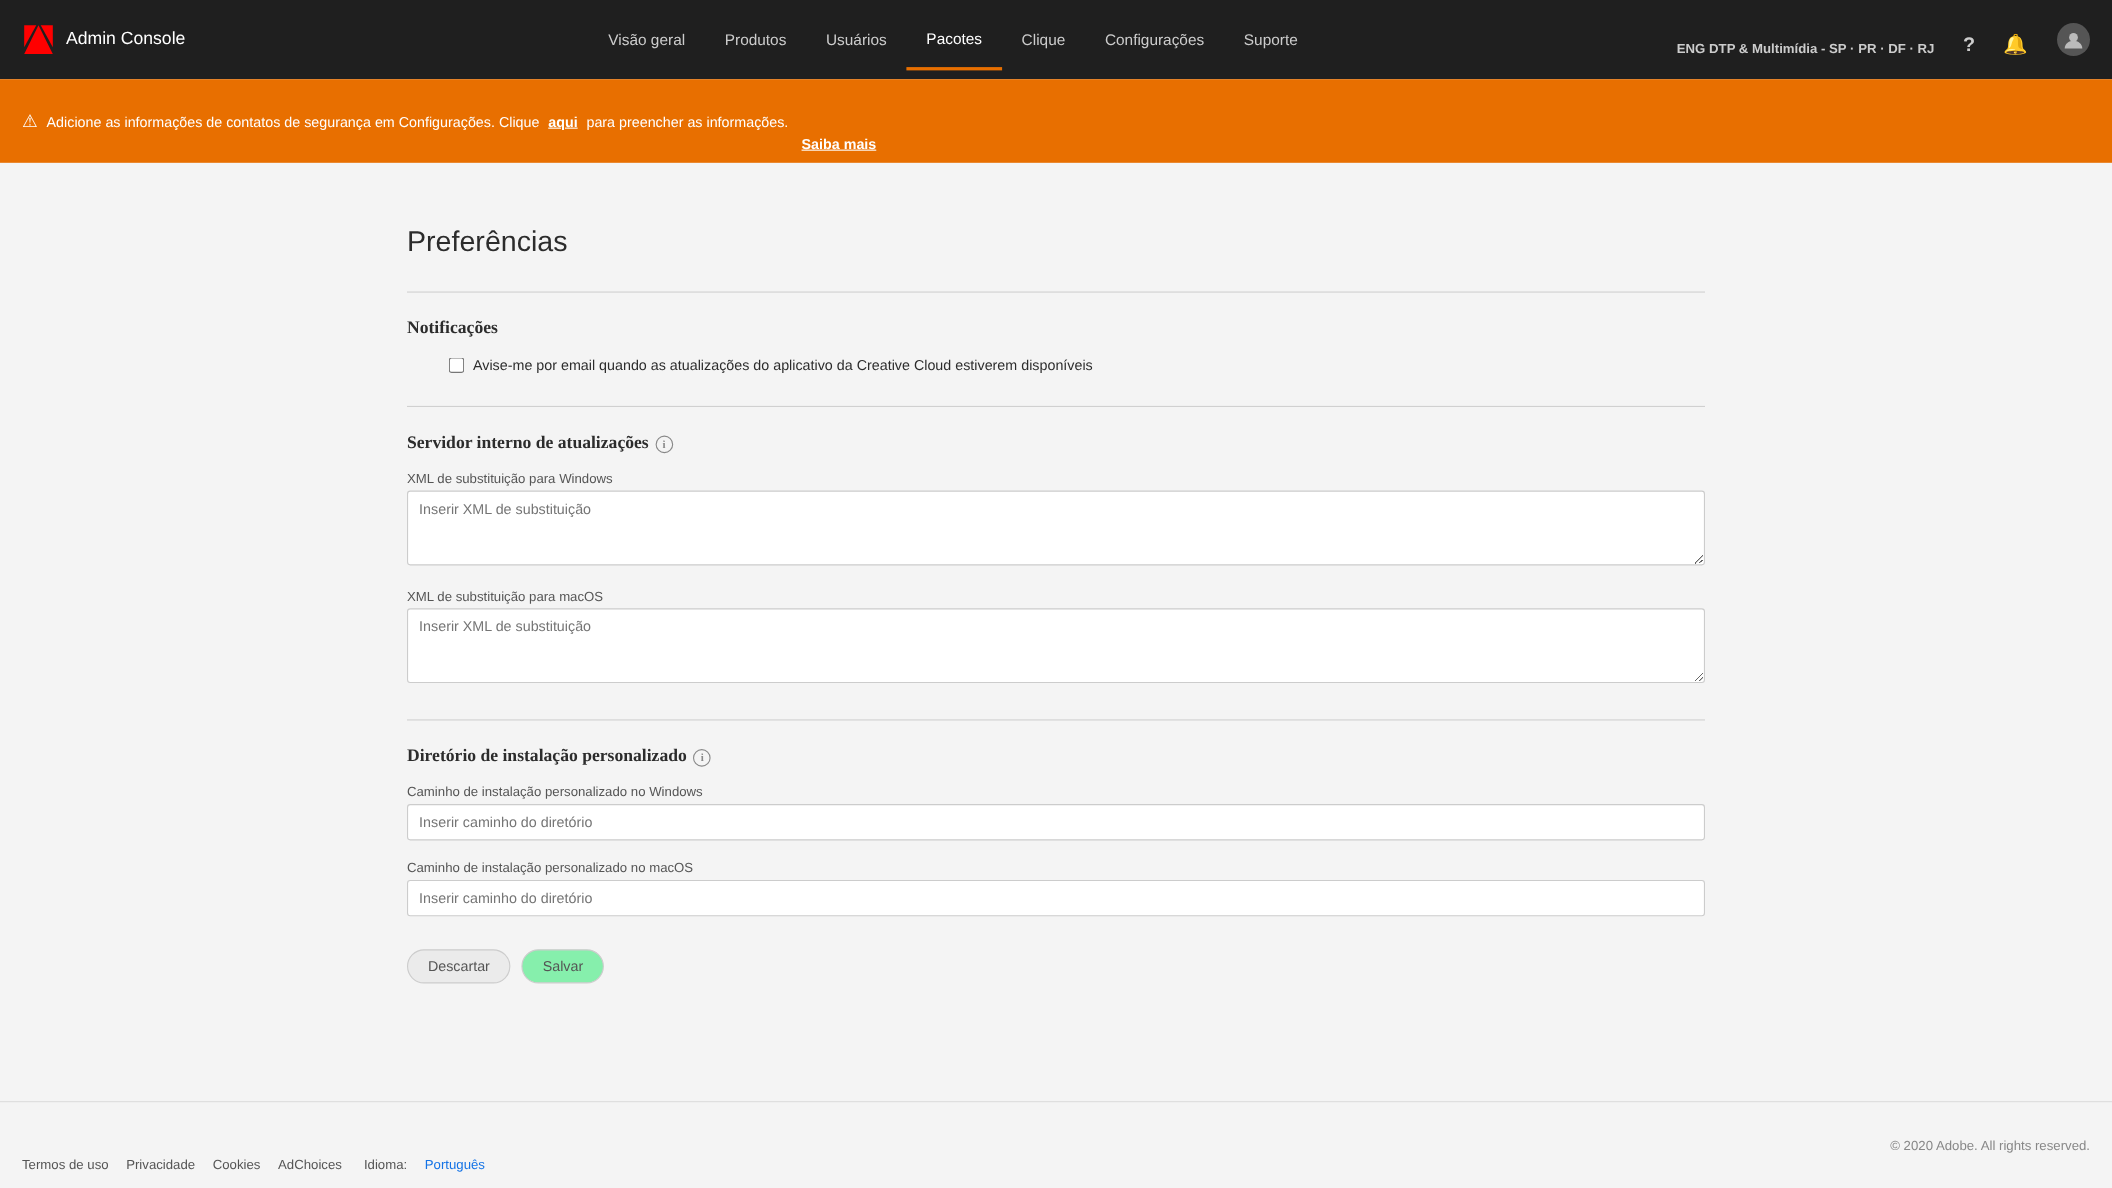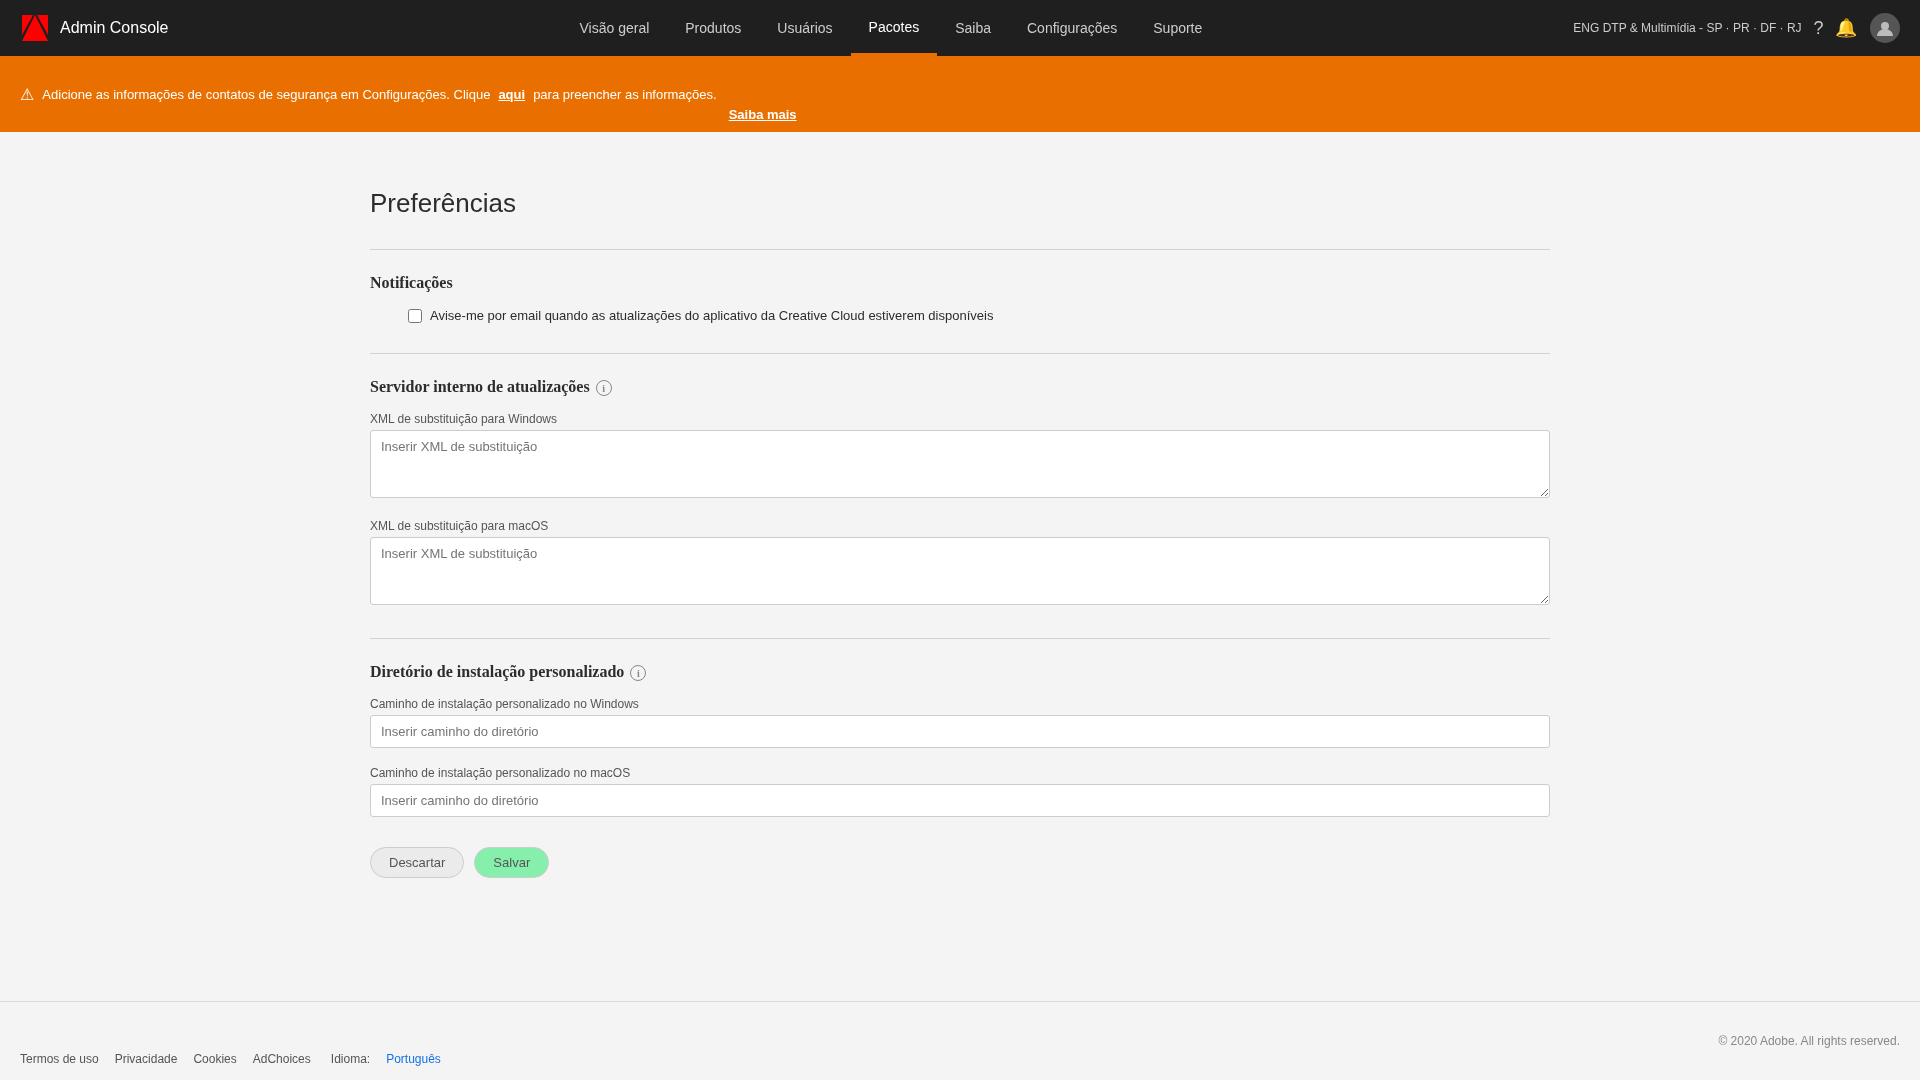--- a/index.html
+++ b/index.html
@@ -9,21 +9,21 @@
       background: #f4f4f4;
       color: #2c2c2c;
       min-height: 1080px;
       display: flex;
       flex-direction: column;
     }
 
     
     .topnav {
       background: #1f1f1f;
-      height: 56px;
+      height: 72px;
       display: flex;
       align-items: center;
       padding: 0 20px;
       flex-shrink: 0;
     }
     .topnav-logo {
       display: flex;
       align-items: center;
       gap: 10px;
       margin-right: 40px;
@@ -53,22 +53,23 @@
       font-size: 14px;
       cursor: pointer;
       transition: color 0.2s;
     }
     .topnav-link.active {
       color: #ffffff;
       border-bottom: 3px solid #e86f00;
     }
     .topnav-right {
       display: flex;
-      align-items: center;
-      gap: 12px;
+      align-items: flex-end;
+      gap: 26px;
+      font-weight: bold;
     }
     .topnav-org {
       color: #cccccc;
       font-size: 12px;
     }
     .topnav-icon {
       color: #cccccc;
       font-size: 18px;
       cursor: pointer;
     }
@@ -260,21 +261,21 @@
       <polygon points="2,2 13,2 2,22" fill="#FF0000"></polygon>
       <polygon points="28,2 17,2 28,22" fill="#FF0000"></polygon>
     </svg>
     <span class="topnav-title">Admin Console</span>
   </div>
   <div class="topnav-links">
     <a class="topnav-link">Visão geral</a>
     <a class="topnav-link">Produtos</a>
     <a class="topnav-link">Usuários</a>
     <a class="topnav-link active">Pacotes</a>
-    <a class="topnav-link">Saiba</a>
+    <a class="topnav-link">Clique</a>
     <a class="topnav-link">Configurações</a>
     <a class="topnav-link">Suporte</a>
   </div>
   <div class="topnav-right">
     <span class="topnav-org">ENG DTP &amp; Multimídia - SP · PR · DF · RJ</span>
     <span class="topnav-icon">?</span>
     <span class="topnav-icon">🔔</span>
     <div class="topnav-avatar">
       <svg width="18" height="18" viewBox="0 0 18 18" fill="none" xmlns="http://www.w3.org/2000/svg">
         <circle cx="9" cy="7" r="4" fill="#bbb"></circle>

